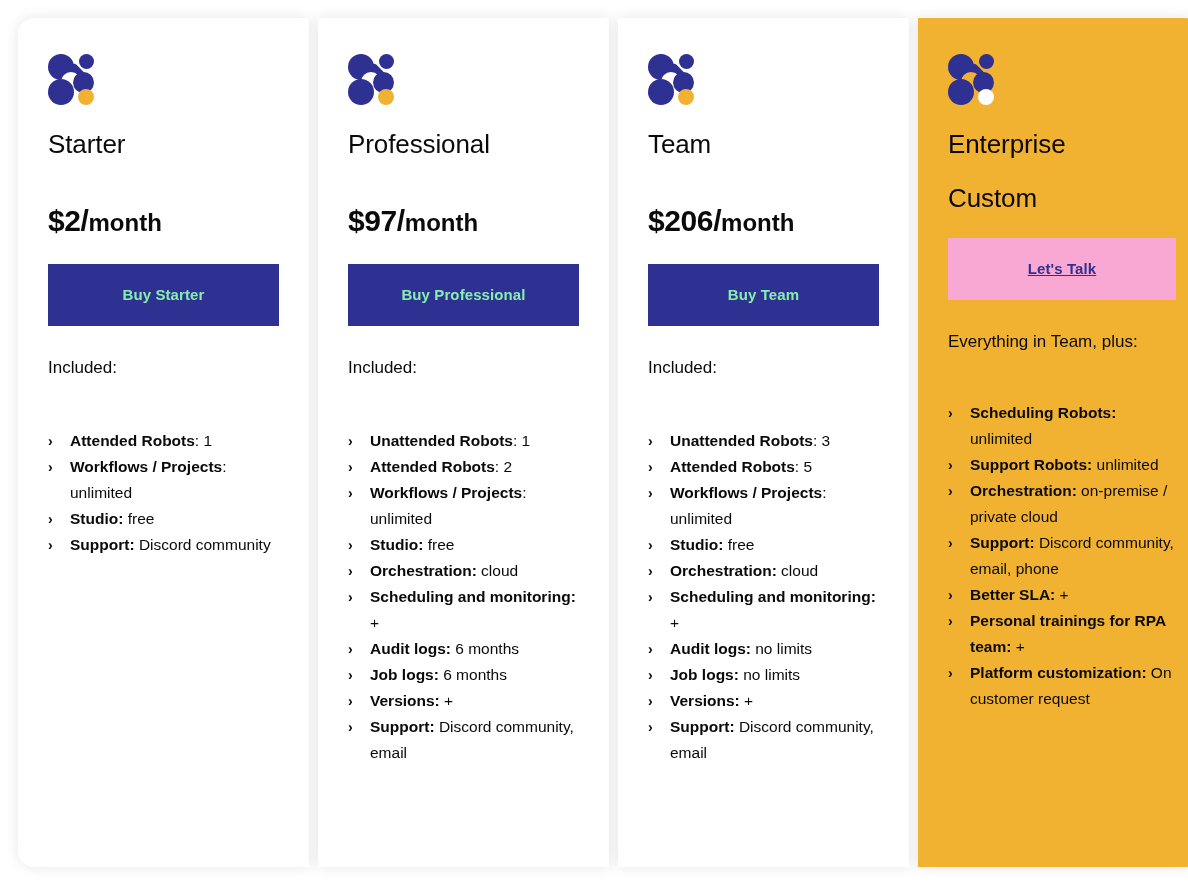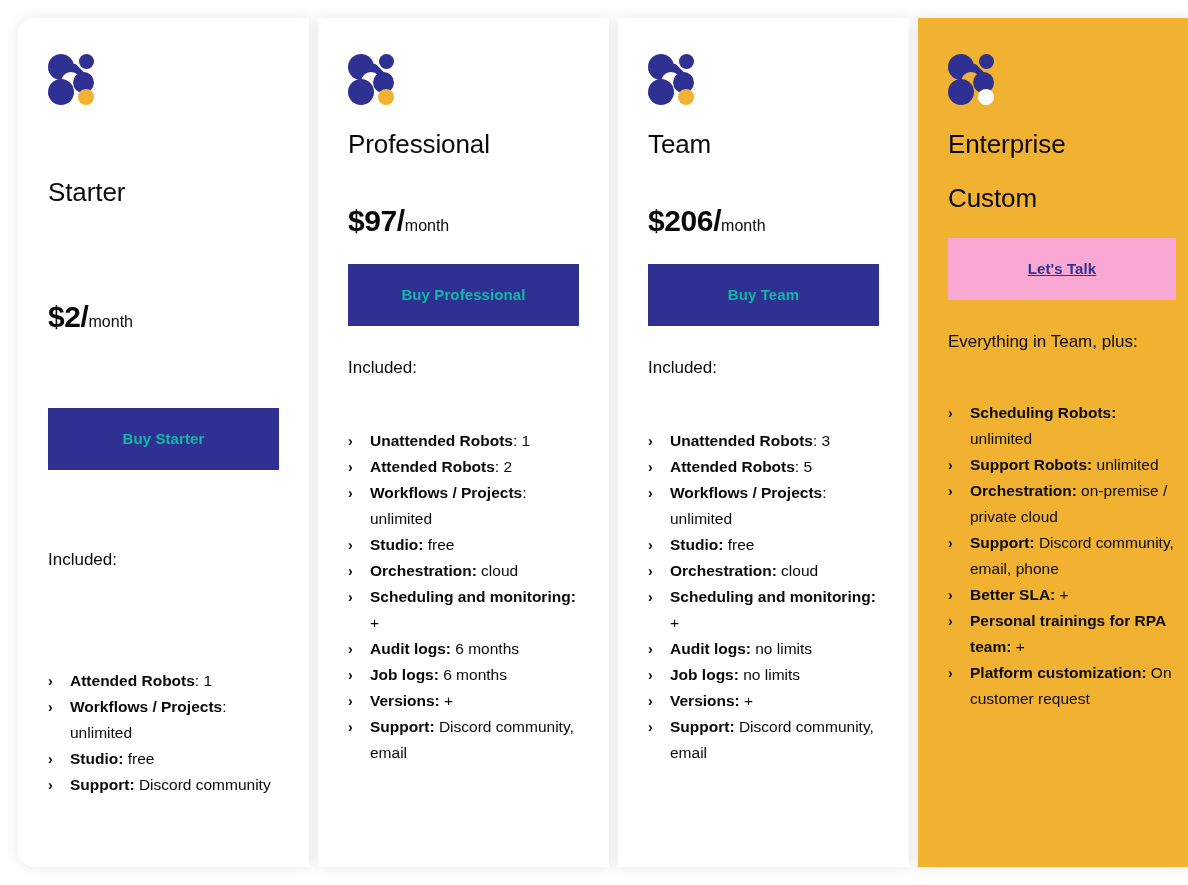--- a/index.html
+++ b/index.html
@@ -29,21 +29,20 @@
     display: flex;
     flex-direction: column;
     box-shadow: 0 0 14px rgba(0,0,0,0.10);
   }
   .card + .card { margin-left: 9px; }
 
   .card--first {
     border-top-left-radius: 16px;
     border-bottom-left-radius: 16px;
     margin-left: 18px;
-    gap: 48px;
   }
   .card--last {
     background: #F2B231;
     border-top-right-radius: 22px;
     border-bottom-right-radius: 22px;
     flex: 0 0 288px;
     padding-top: 34px;
   }
 
   
@@ -97,40 +96,40 @@
   .price {
     font-size: 30px;
     font-weight: 700;
     color: #0A0A0A;
     line-height: 1.05;
     letter-spacing: -0.4px;
     margin-bottom: 28px;
     white-space: nowrap;
   }
   .price .period {
-    font-size: 16px;
-    font-weight: 400;
+    font-size: 24px;
+    font-weight: 700;
     letter-spacing: 0;
   }
   .price--custom {
     font-size: 26px;
     font-weight: 400;
     letter-spacing: -0.1px;
     margin-bottom: 26px;
   }
 
   
   .cta {
     display: block;
     width: 100%;
     height: 62px;
     line-height: 62px;
     text-align: center;
     background: #2E3192;
-    color: #14b8a6;
+    color: #86efac;
     font-size: 15px;
     font-weight: 700;
     letter-spacing: 0.1px;
     border: 0;
     cursor: pointer;
     font-family: "Liberation Sans", sans-serif;
     margin-bottom: 30px;
   }
   .cta--light {
     background: #f9a8d4;

